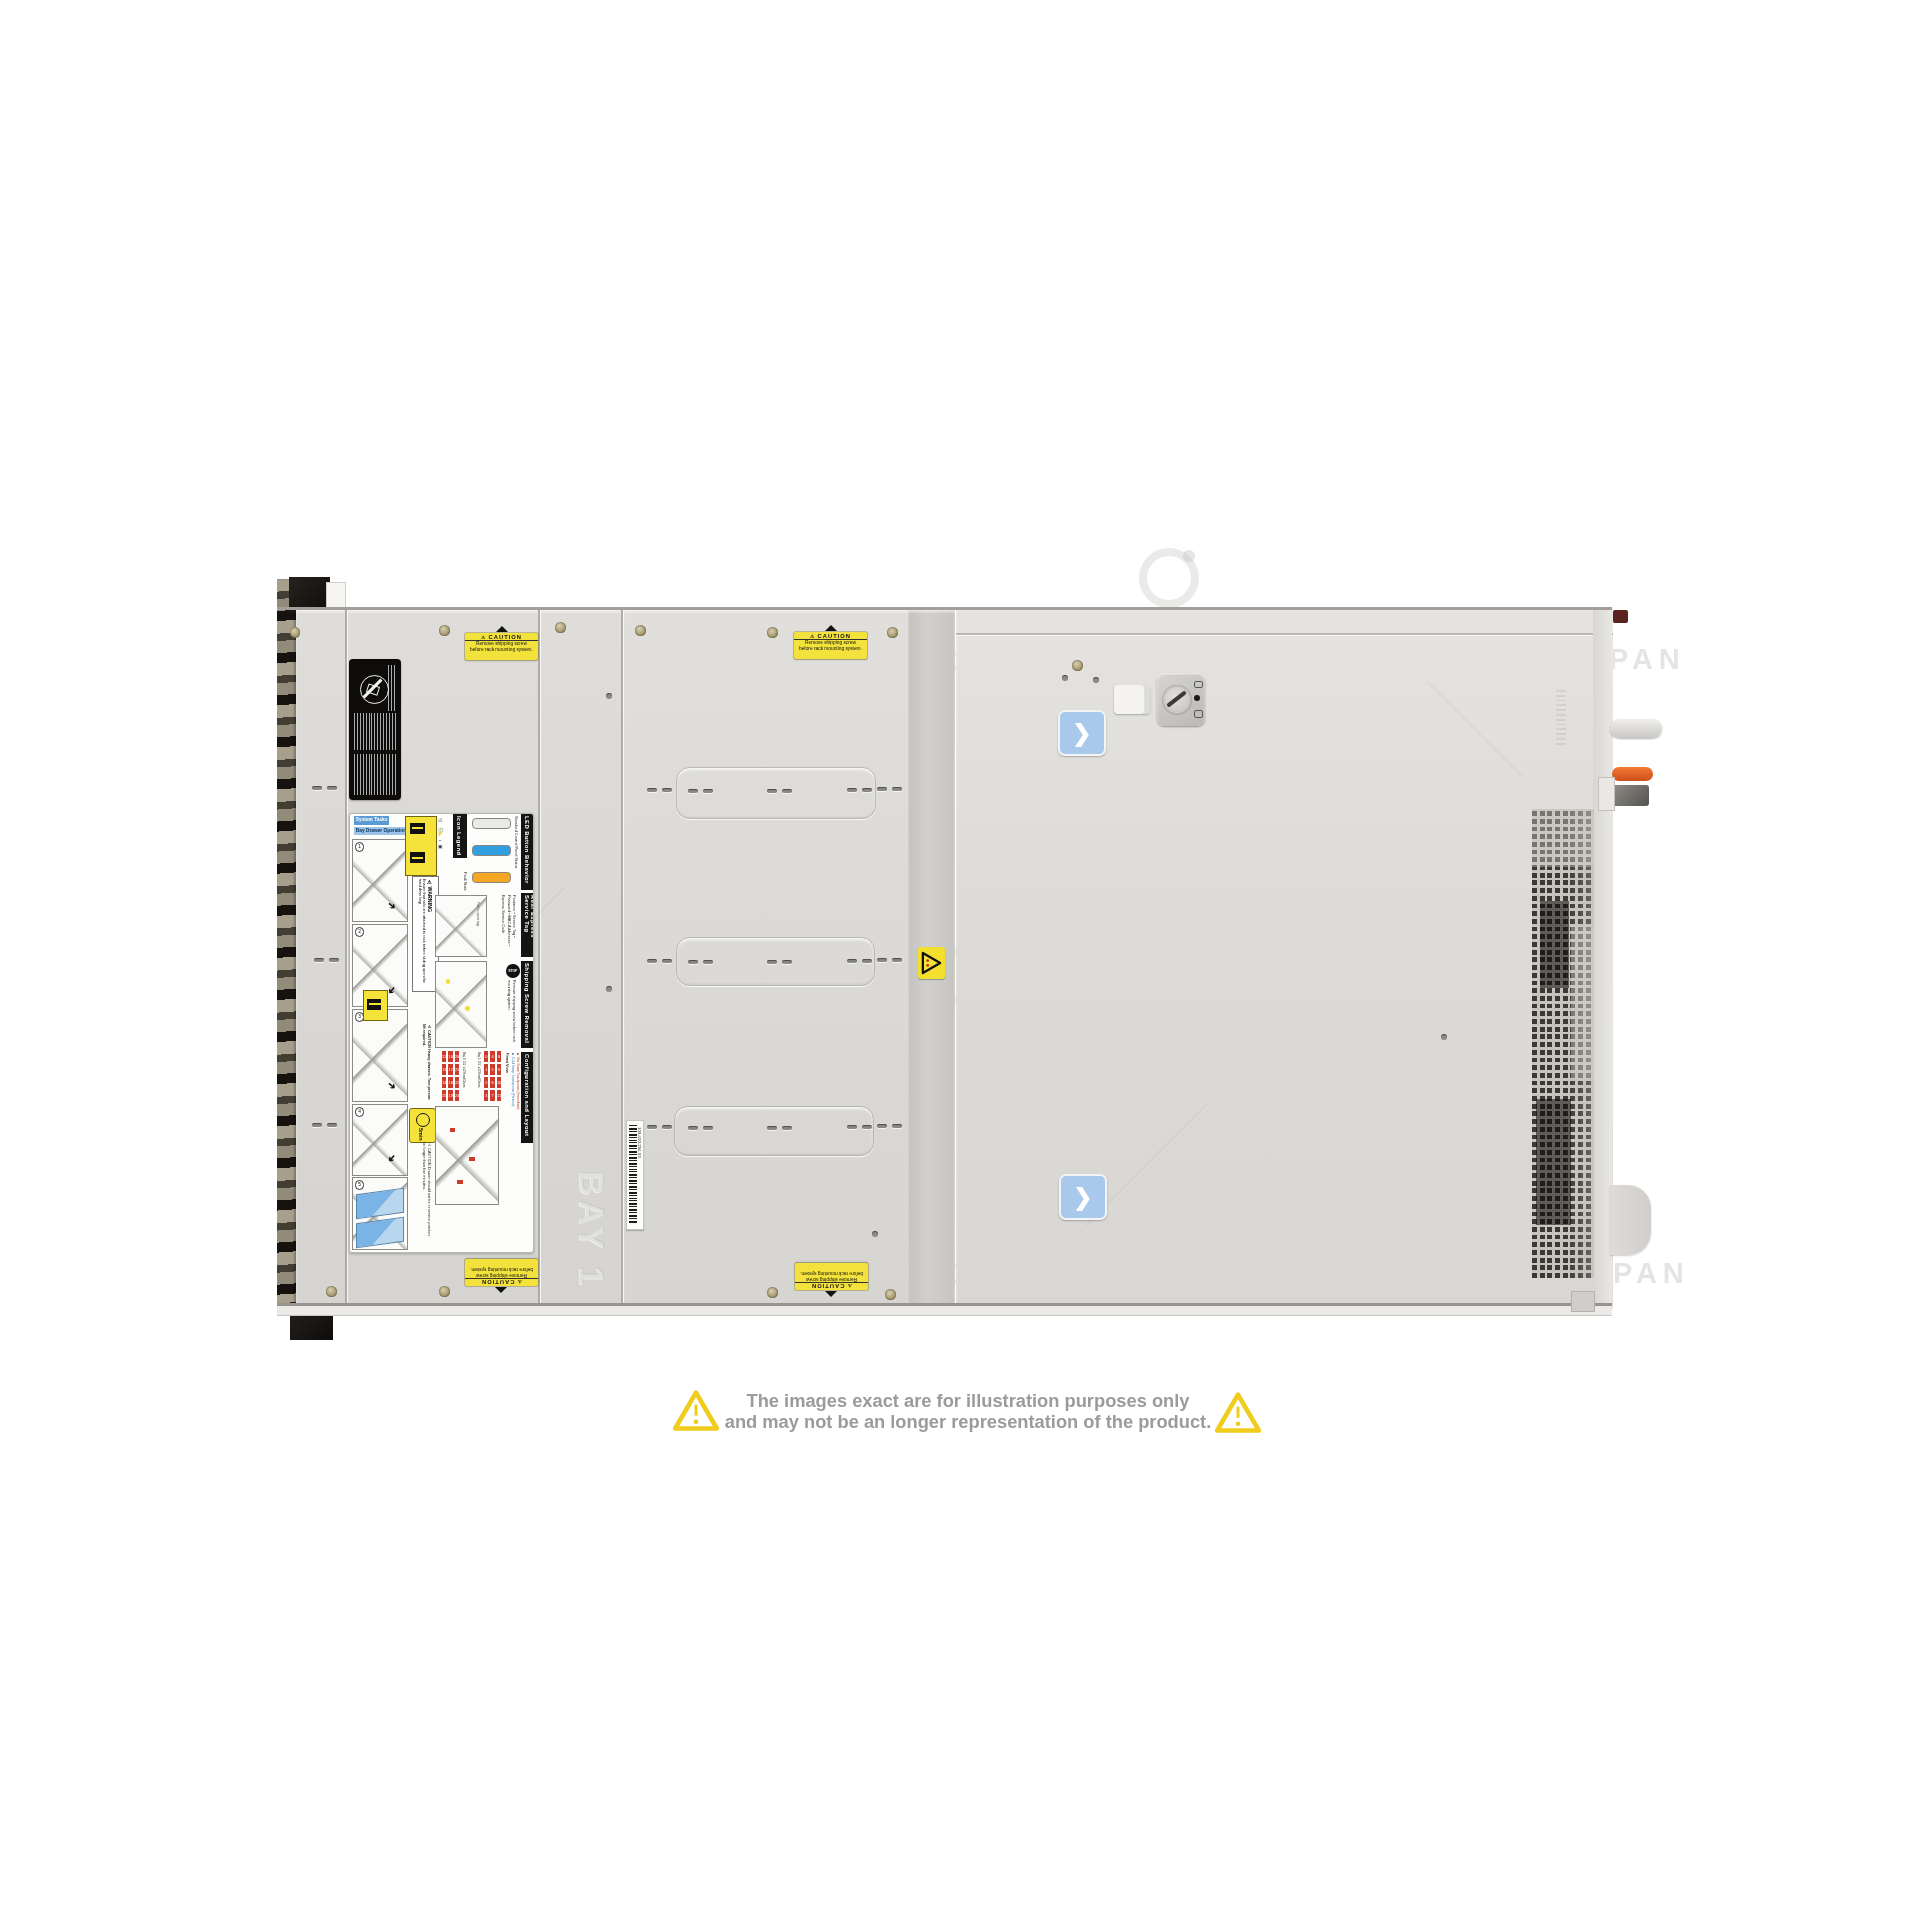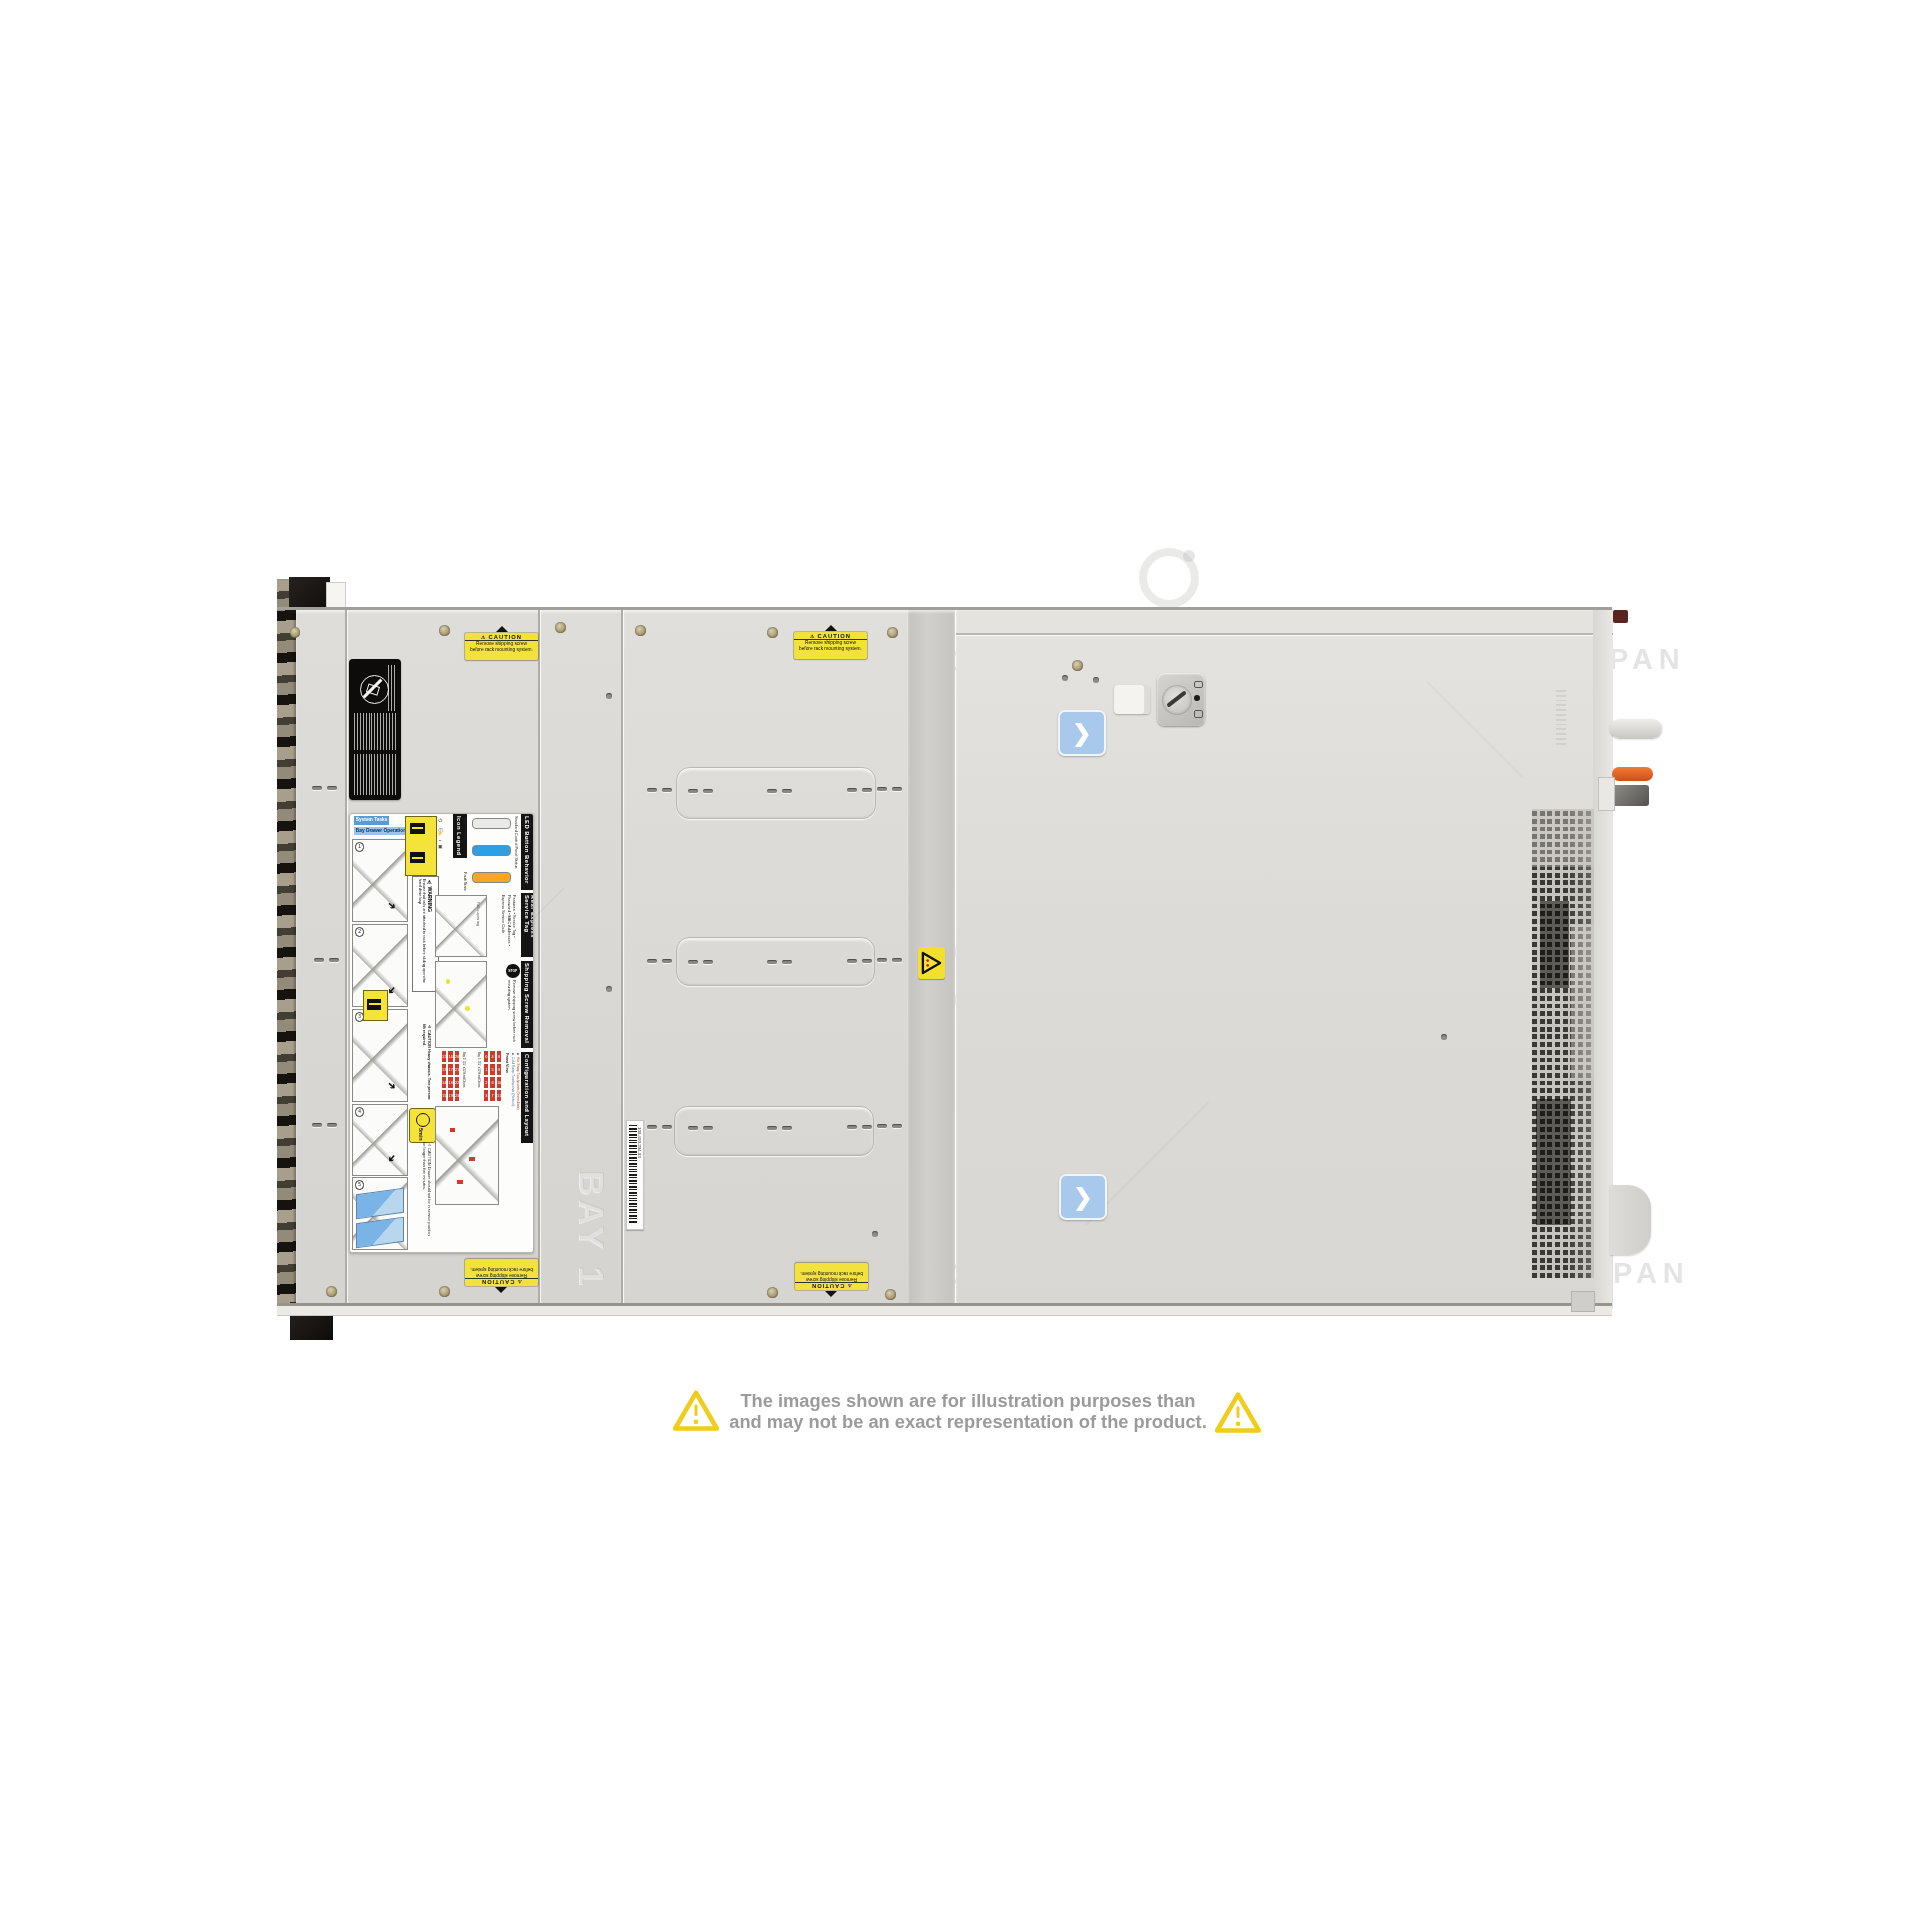--- a/index.html
+++ b/index.html
@@ -441,22 +441,22 @@
   </div>
 
   <div class="warntri" style="left:671px;top:1388px;">
     <svg width="50" height="46" viewBox="0 0 60 54">
         <path d="M30 5 L55 48 H5 Z" fill="none" stroke="#f0cc1c" stroke-width="5.5" stroke-linejoin="round"></path>
         <rect x="28.2" y="19" width="3.6" height="14" rx="1.8" fill="#f0cc1c"></rect>
         <circle cx="30" cy="40" r="2.8" fill="#f0cc1c"></circle>
       </svg>
   </div>
   <div id="disclaimer-text">
-    <div>The images shown are for illustration purposes than</div>
-    <div>and may not be an exact representation of the product.</div>
+    <div>The images exact are for illustration purposes only</div>
+    <div>and may not be an longer representation of the product.</div>
   </div>
   <div class="warntri" style="left:1213px;top:1390px;">
     <svg width="50" height="46" viewBox="0 0 60 54">
         <path d="M30 5 L55 48 H5 Z" fill="none" stroke="#f0cc1c" stroke-width="5.5" stroke-linejoin="round"></path>
         <rect x="28.2" y="19" width="3.6" height="14" rx="1.8" fill="#f0cc1c"></rect>
         <circle cx="30" cy="40" r="2.8" fill="#f0cc1c"></circle>
       </svg>
   </div>
 
 <div class="caution" style="left: 465px; top: 633px; background: rgb(244, 226, 60);">

